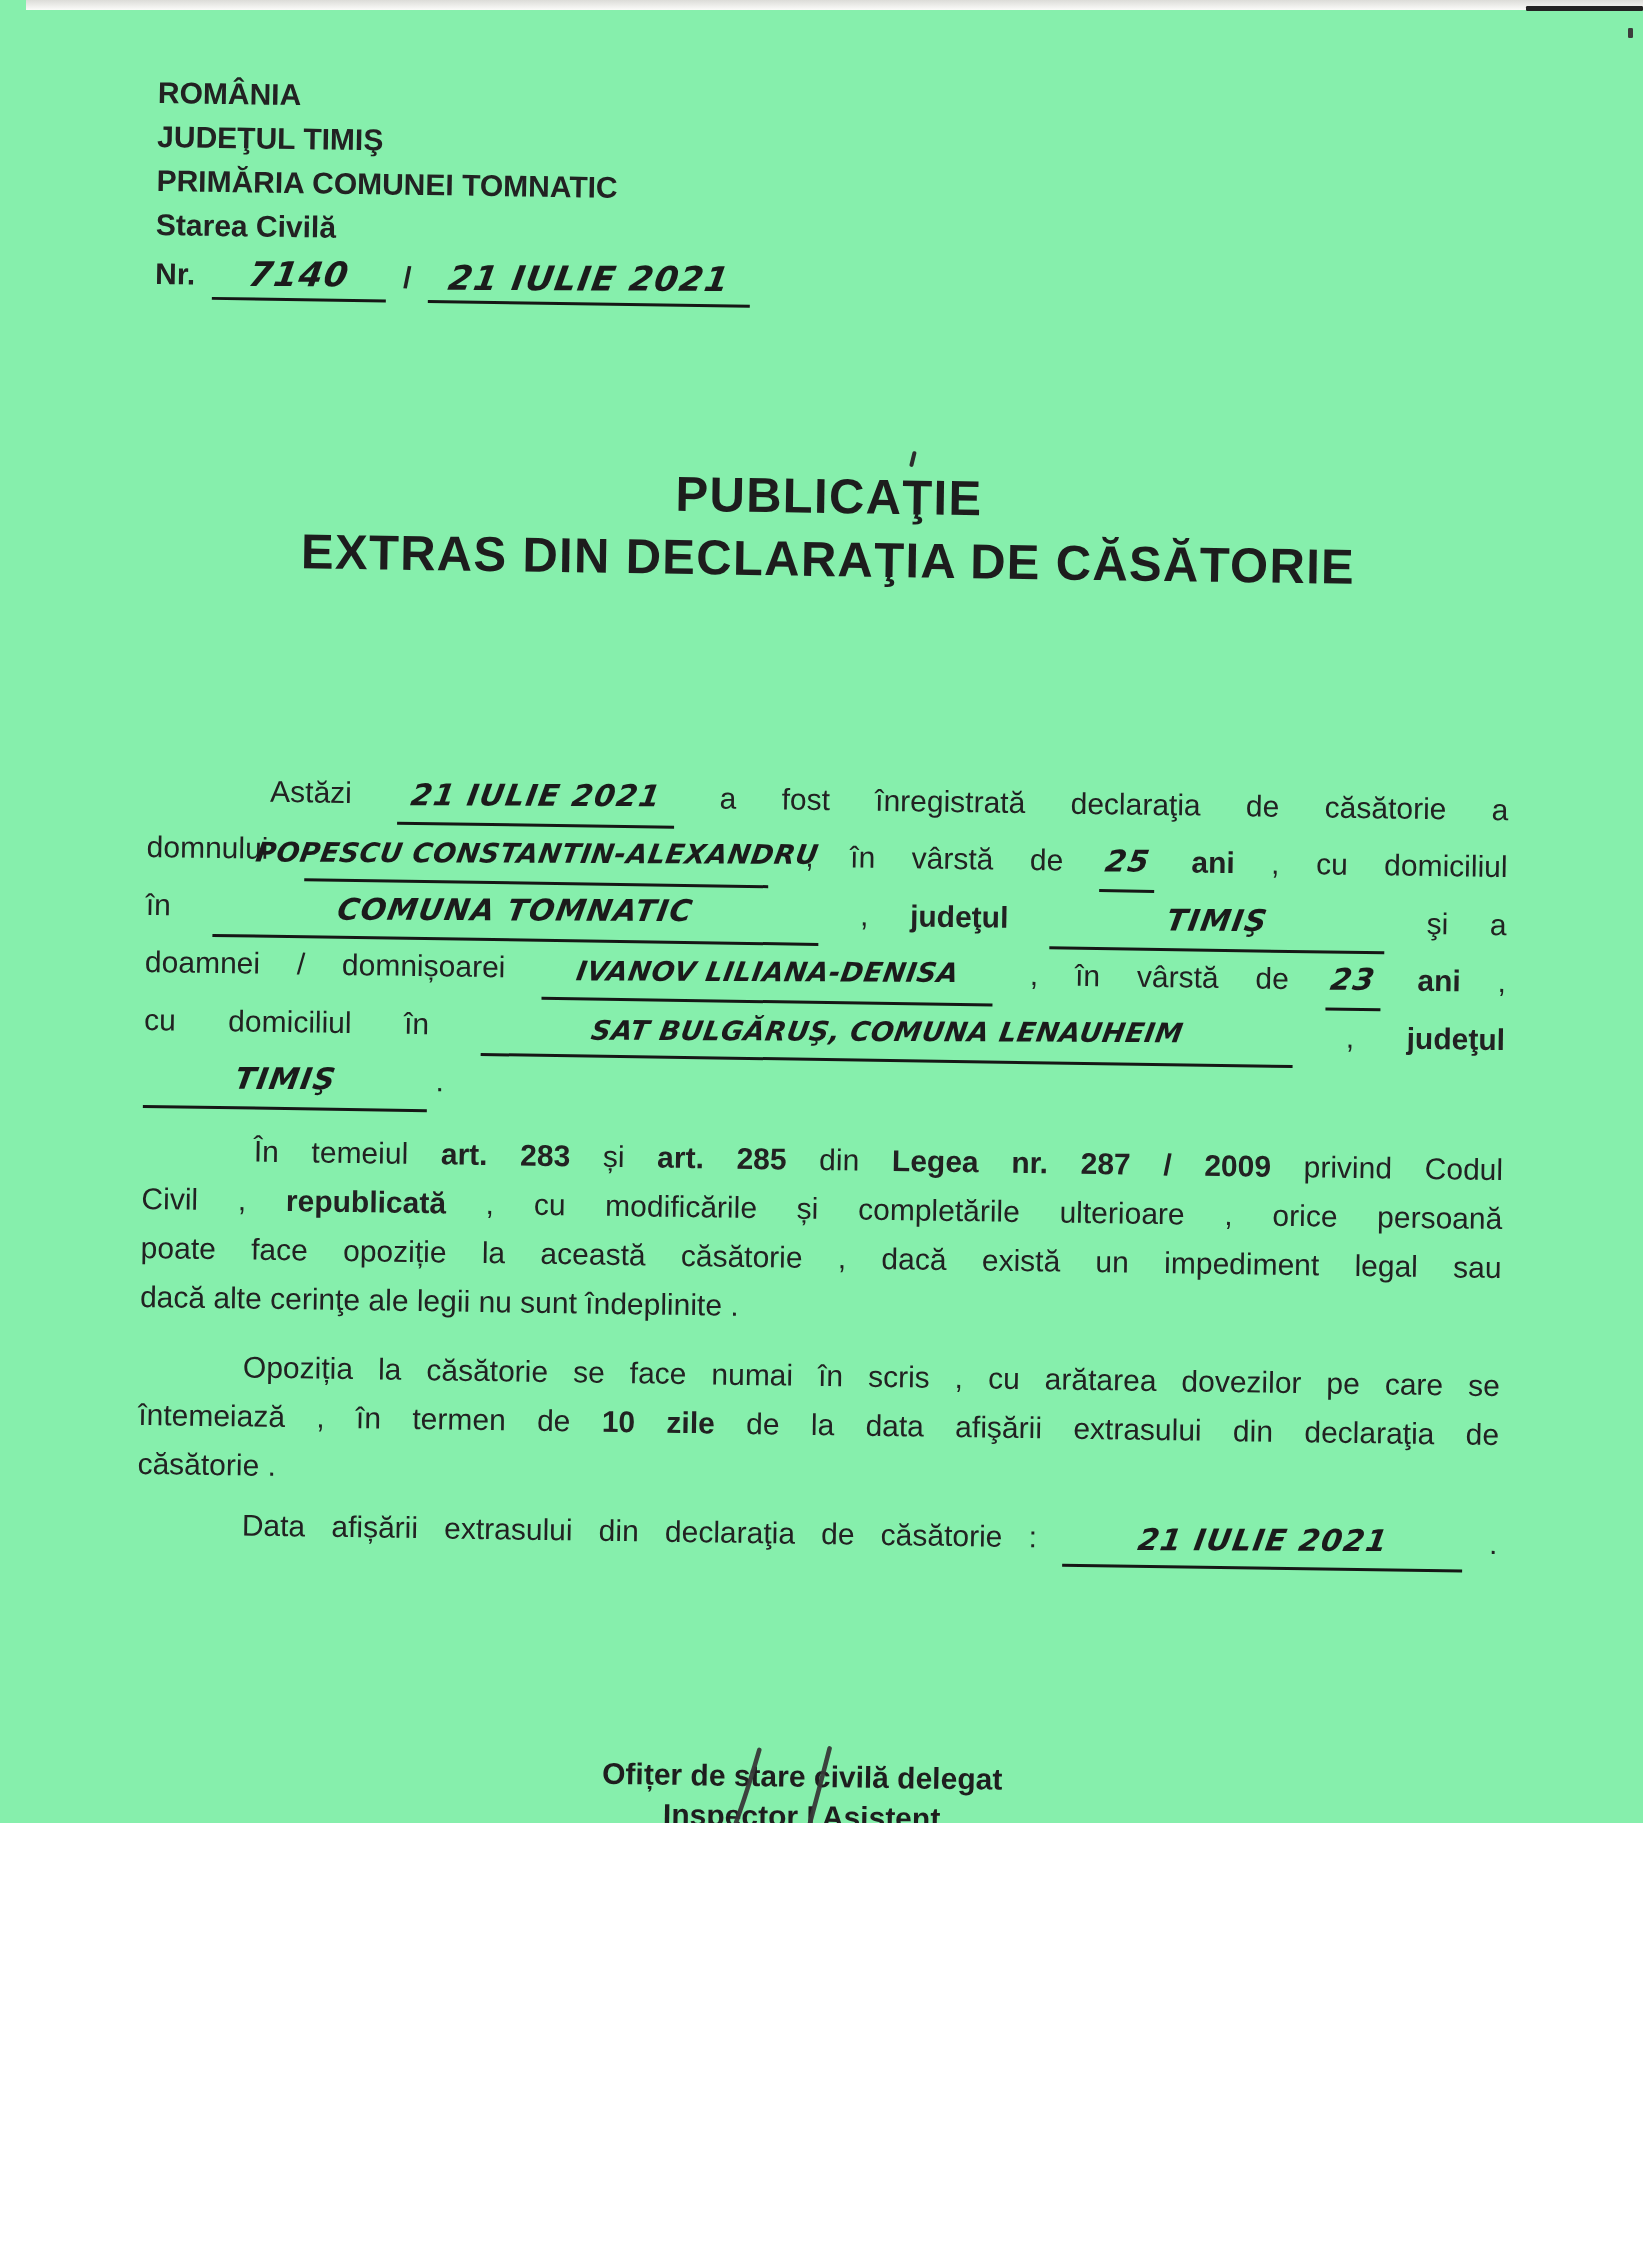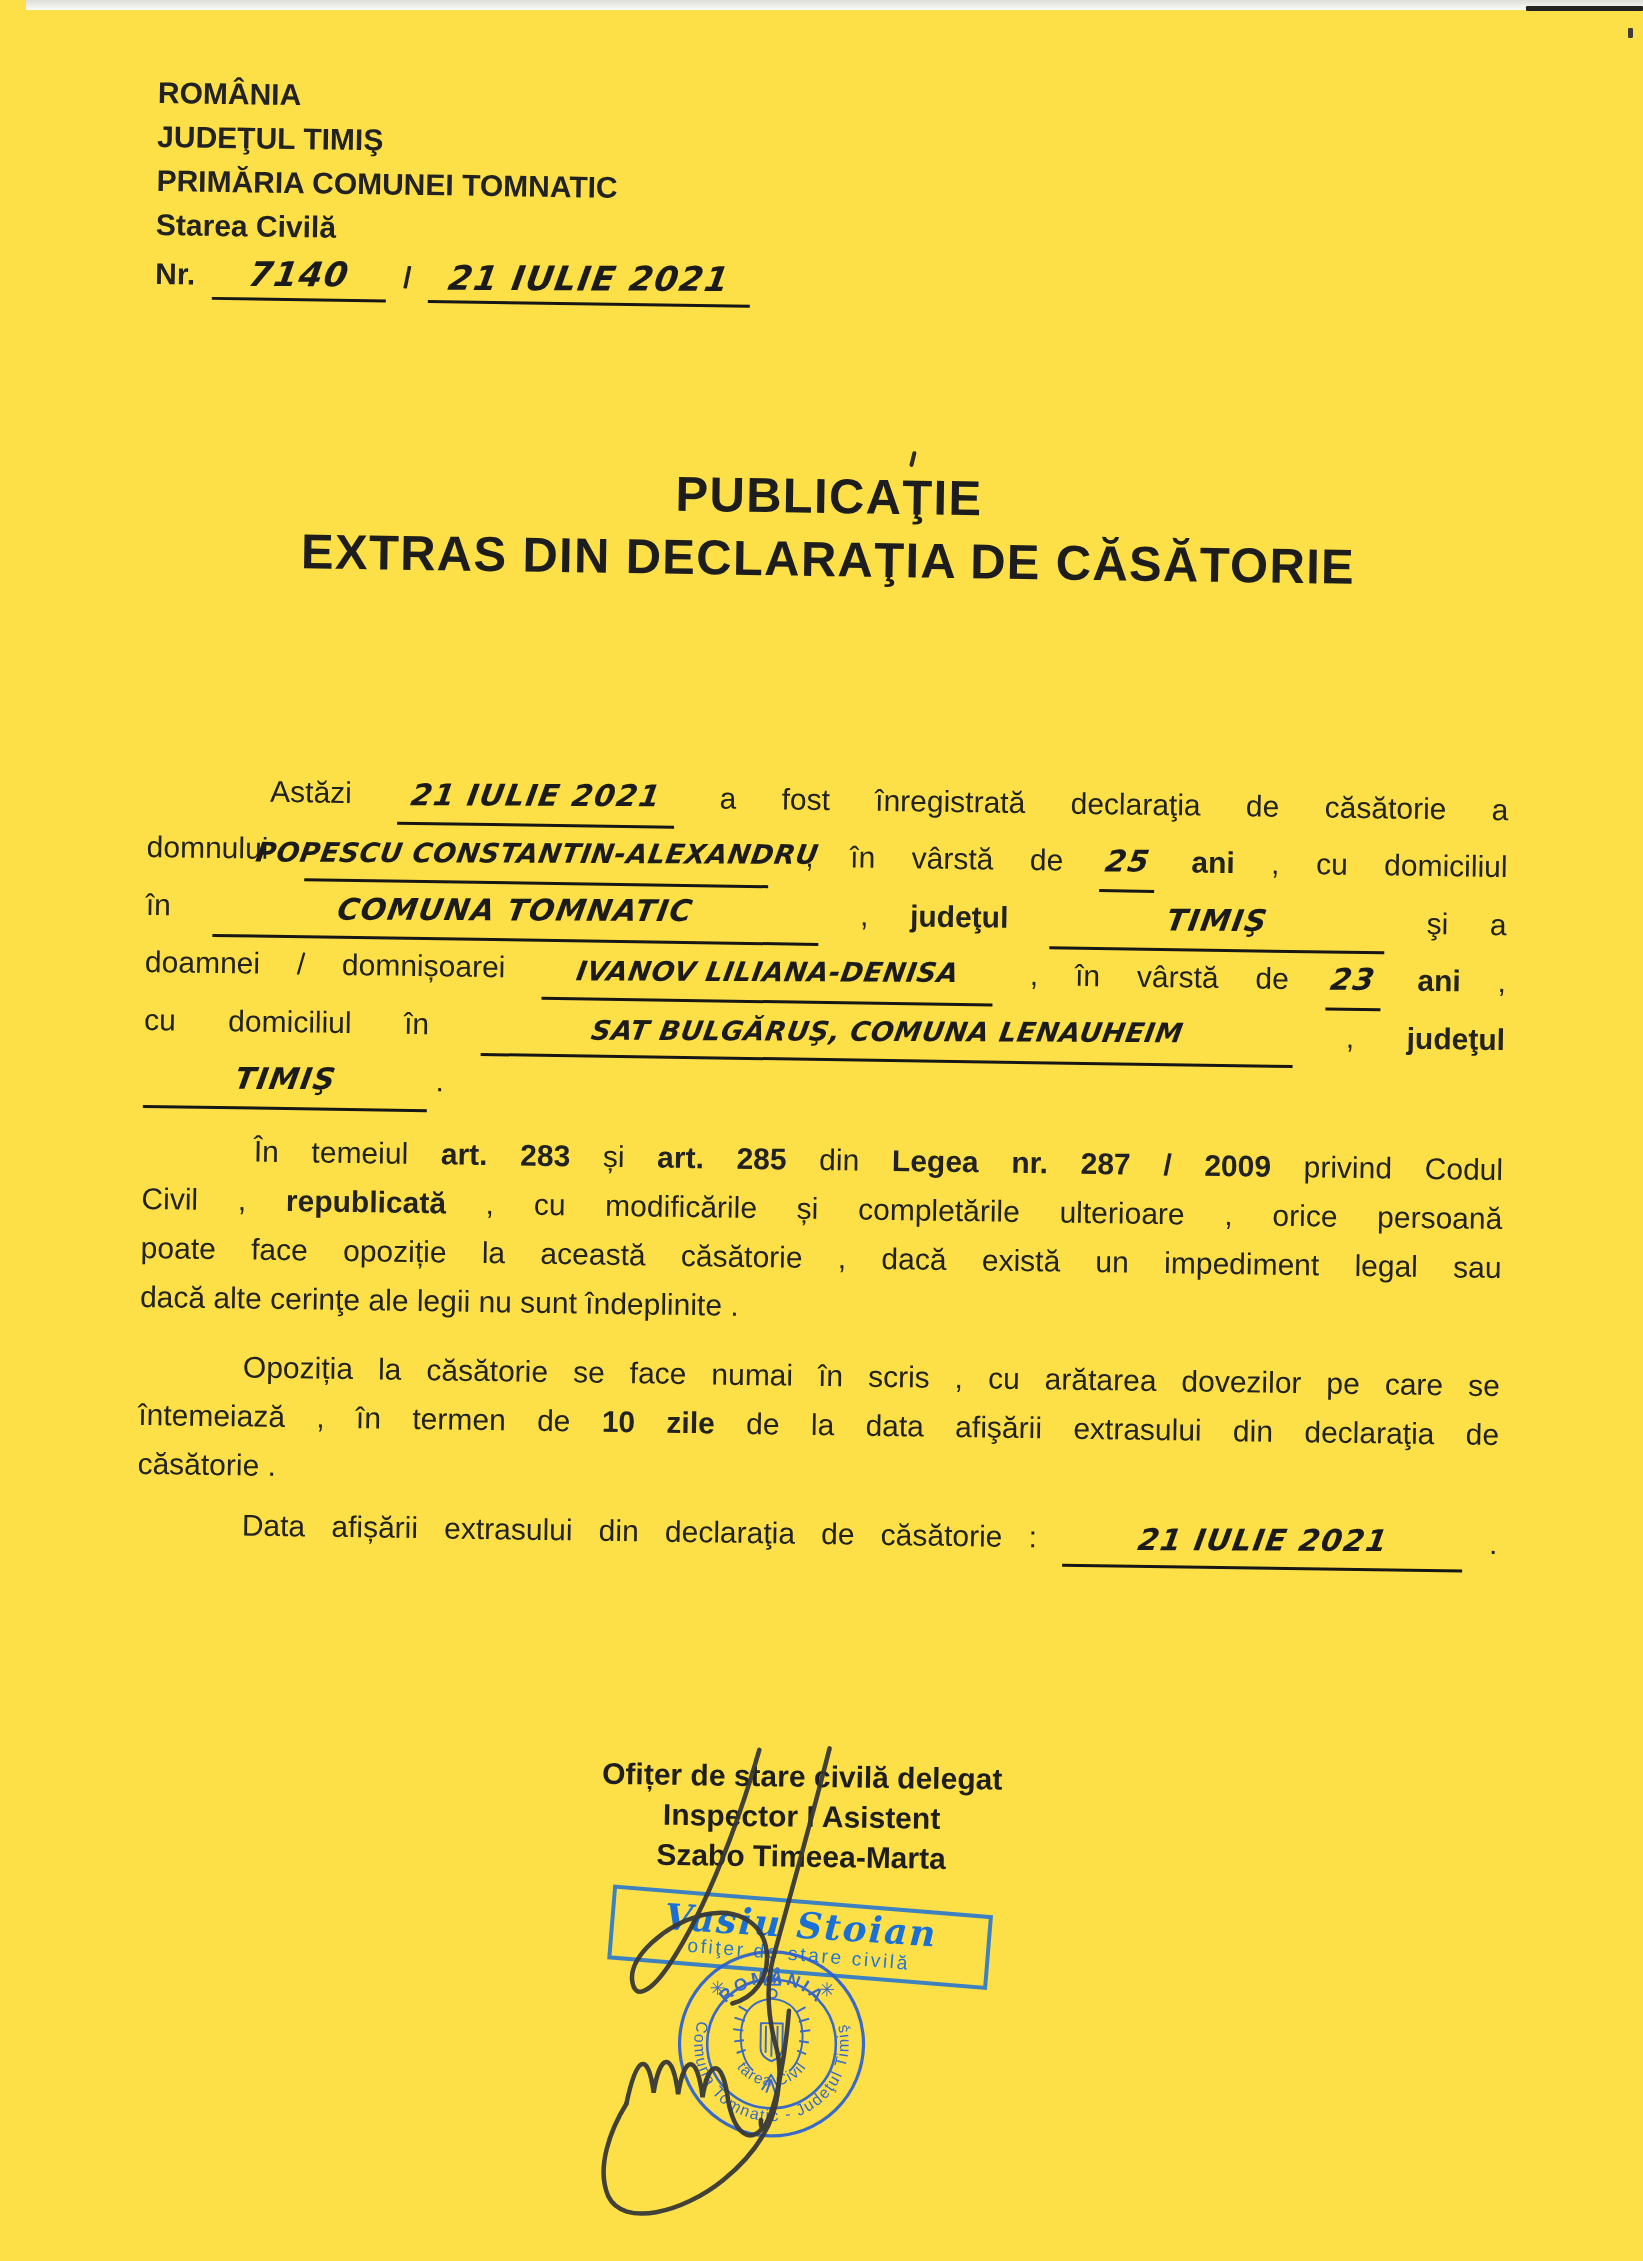--- a/index.html
+++ b/index.html
@@ -1,16 +1,16 @@
 <!DOCTYPE html>
 <html style="font-size:10.3px"><head>
 <meta charset="utf-8">
 <style>
   html,body{margin:0;padding:0;background:#ffffff;}
-  #page{position:relative;width:1644px;height:2261px;background:#fde047;overflow:hidden;
+  #page{position:relative;width:1644px;height:1823px;background:#86efac;overflow:hidden;
         font-family:"Liberation Sans",sans-serif;color:#1f1f1f;}
   
   .edge-top{position:absolute;top:0;left:26px;right:0;height:10.3px;
             background:linear-gradient(#dcdcd8,#fbfbf9);}
   .edge-dark{position:absolute;top:5.8px;left:1526px;width:117px;height:5.2px;background:#232323;border-radius:1.3px;}
   .speck-1{position:absolute;top:28px;left:1628px;width:5.2px;height:10.3px;background:#3c3c3c;border-radius:1.3px;}
   .stray-mark{position:absolute;top:451px;left:911px;width:3.9px;height:15.5px;background:#2c2c2c;
               transform:rotate(14deg);border-radius:1.9px;}
 
   #sheet{position:absolute;inset:0;transform:rotate(0.85deg);transform-origin:822px 967px;}

